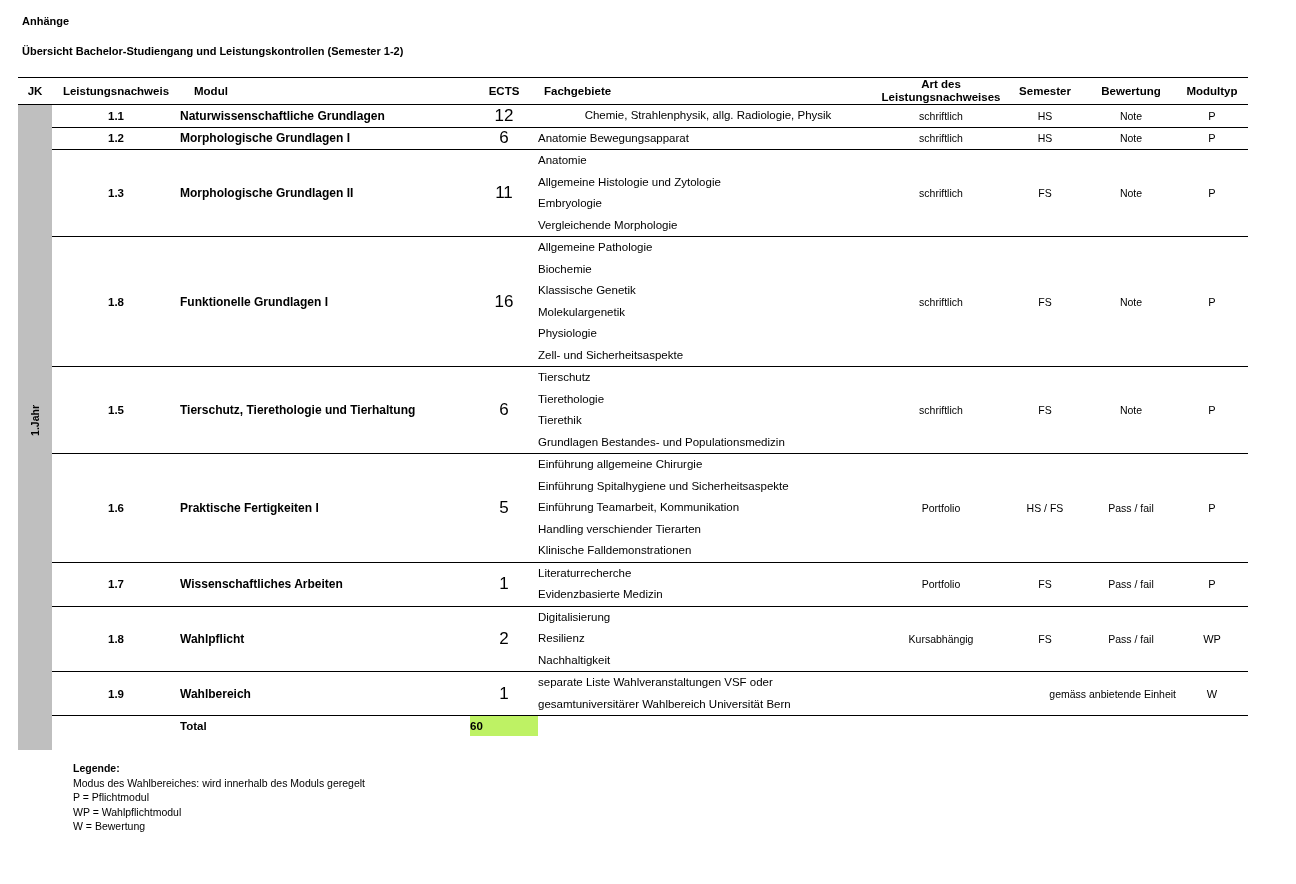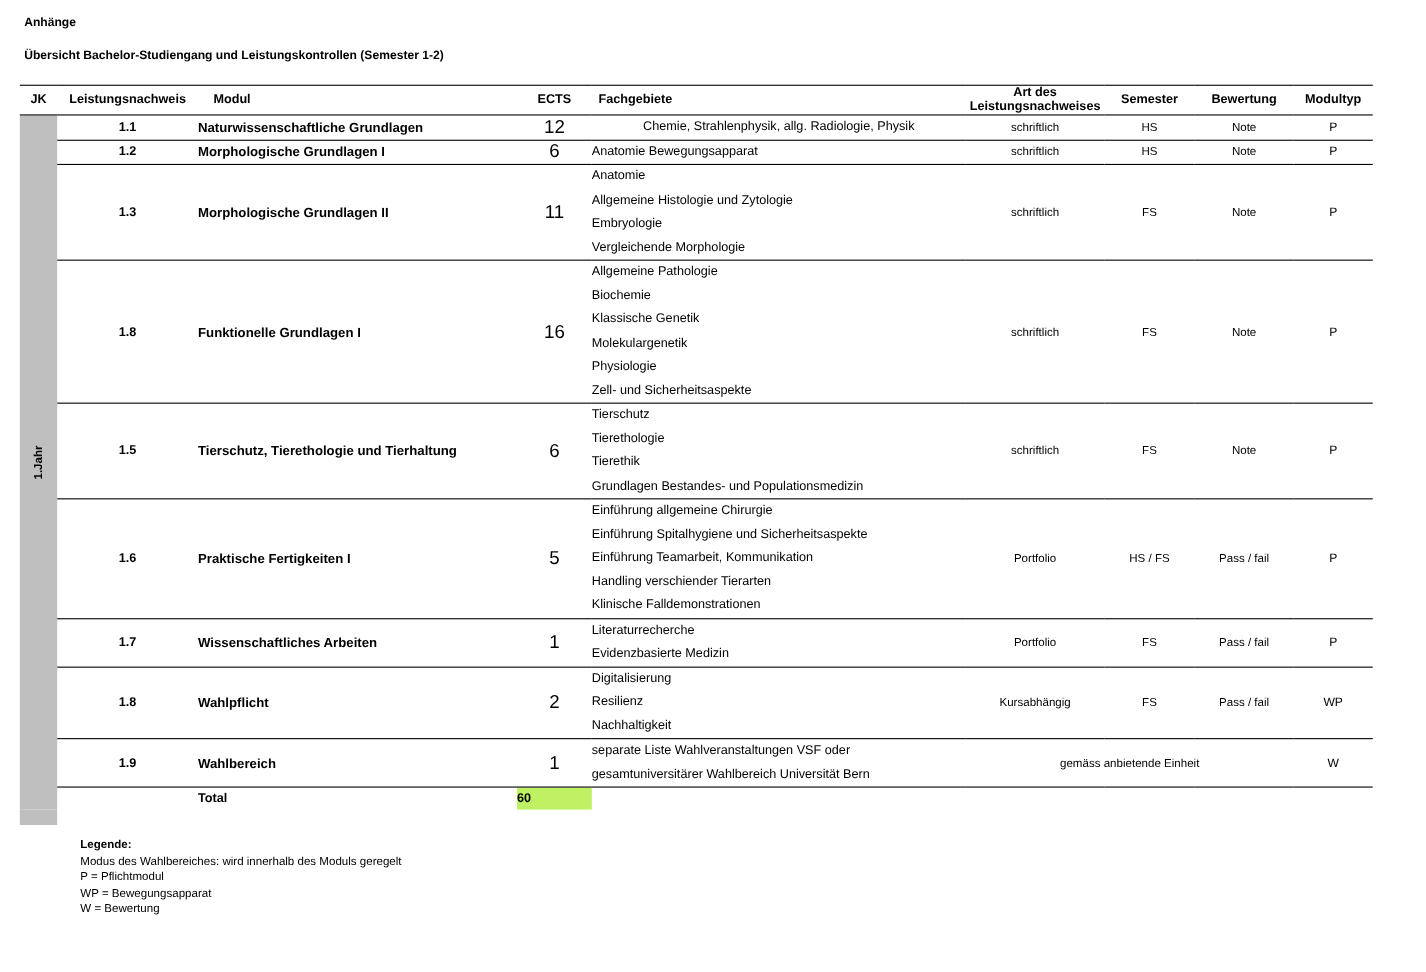--- a/index.html
+++ b/index.html
@@ -128,21 +128,21 @@
     margin-top: 11px;
     margin-left: 55px;
     font-size: 10.5px;
     line-height: 14.5px;
   }
   .legend .legend-title {
     font-weight: bold;
   }
   .spacer-row td { height: 14px; border: none !important; }
   .sem-wide {
-    text-align: center;
+    text-align: right;
     font-size: 10.5px;
   }
 </style>
 </head>
 <body>
 
 <div class="page">
 
   <div class="doc-heading">Anhänge</div>
   <div class="doc-subheading">Übersicht Bachelor-Studiengang und Leistungskontrollen (Semester 1-2)</div>
@@ -328,17 +328,17 @@
         <td colspan="8" class="rule-bottom"></td>
       </tr>
 
     </tbody>
   </table>
 
   <div class="legend">
     <div class="legend-title">Legende:</div>
     <div>Modus des Wahlbereiches: wird innerhalb des Moduls geregelt</div>
     <div>P = Pflichtmodul</div>
-    <div>WP = Bewegungsapparat</div>
+    <div>WP = Wahlpflichtmodul</div>
     <div>W = Bewertung</div>
   </div>
 
 </div>
 
 </body></html>

